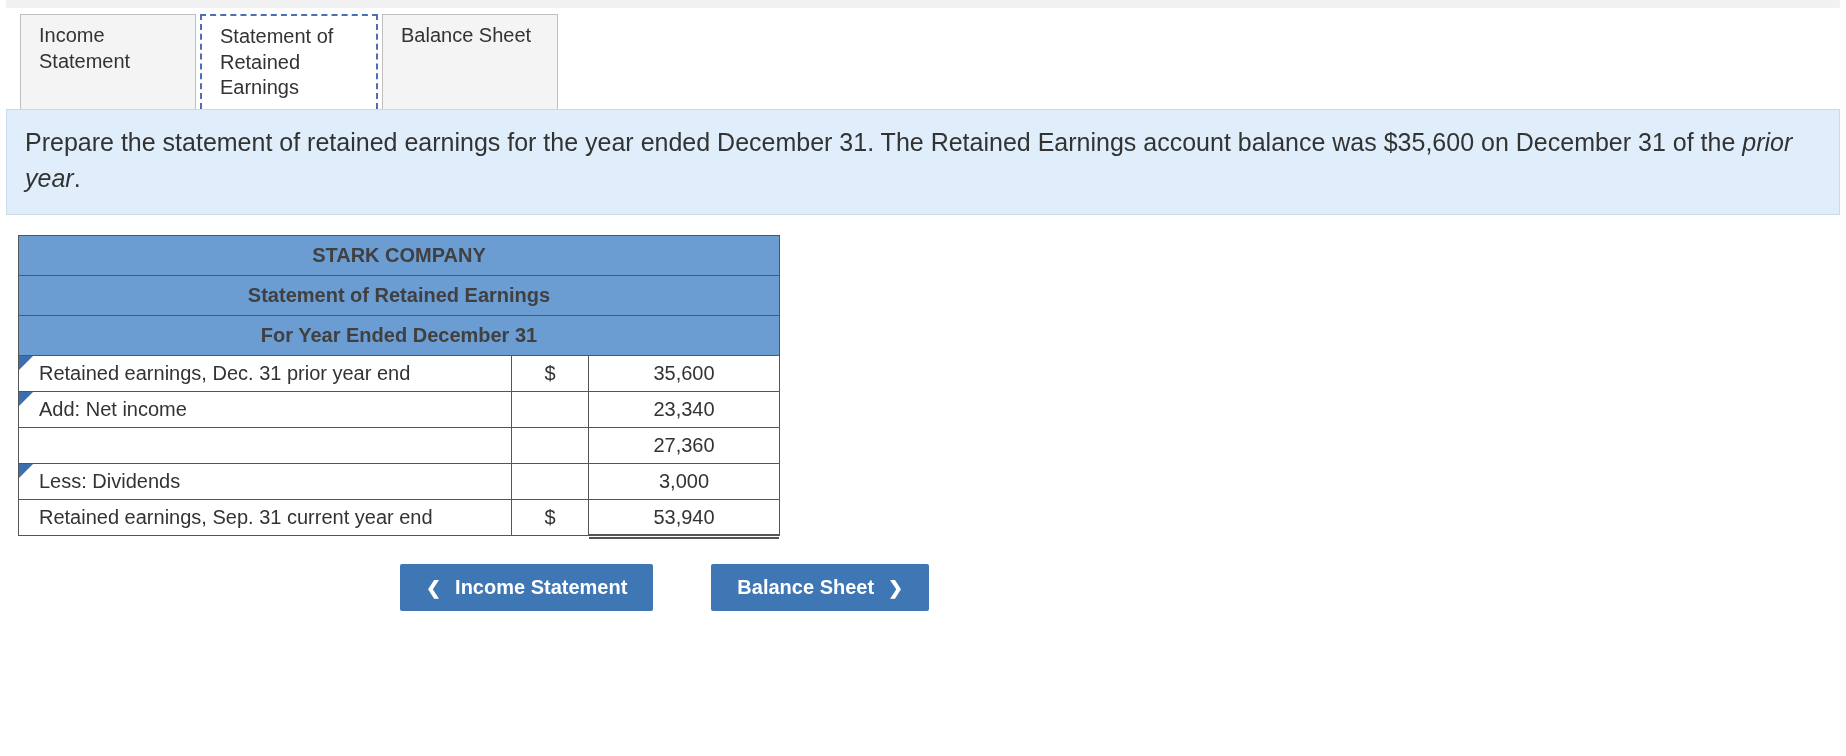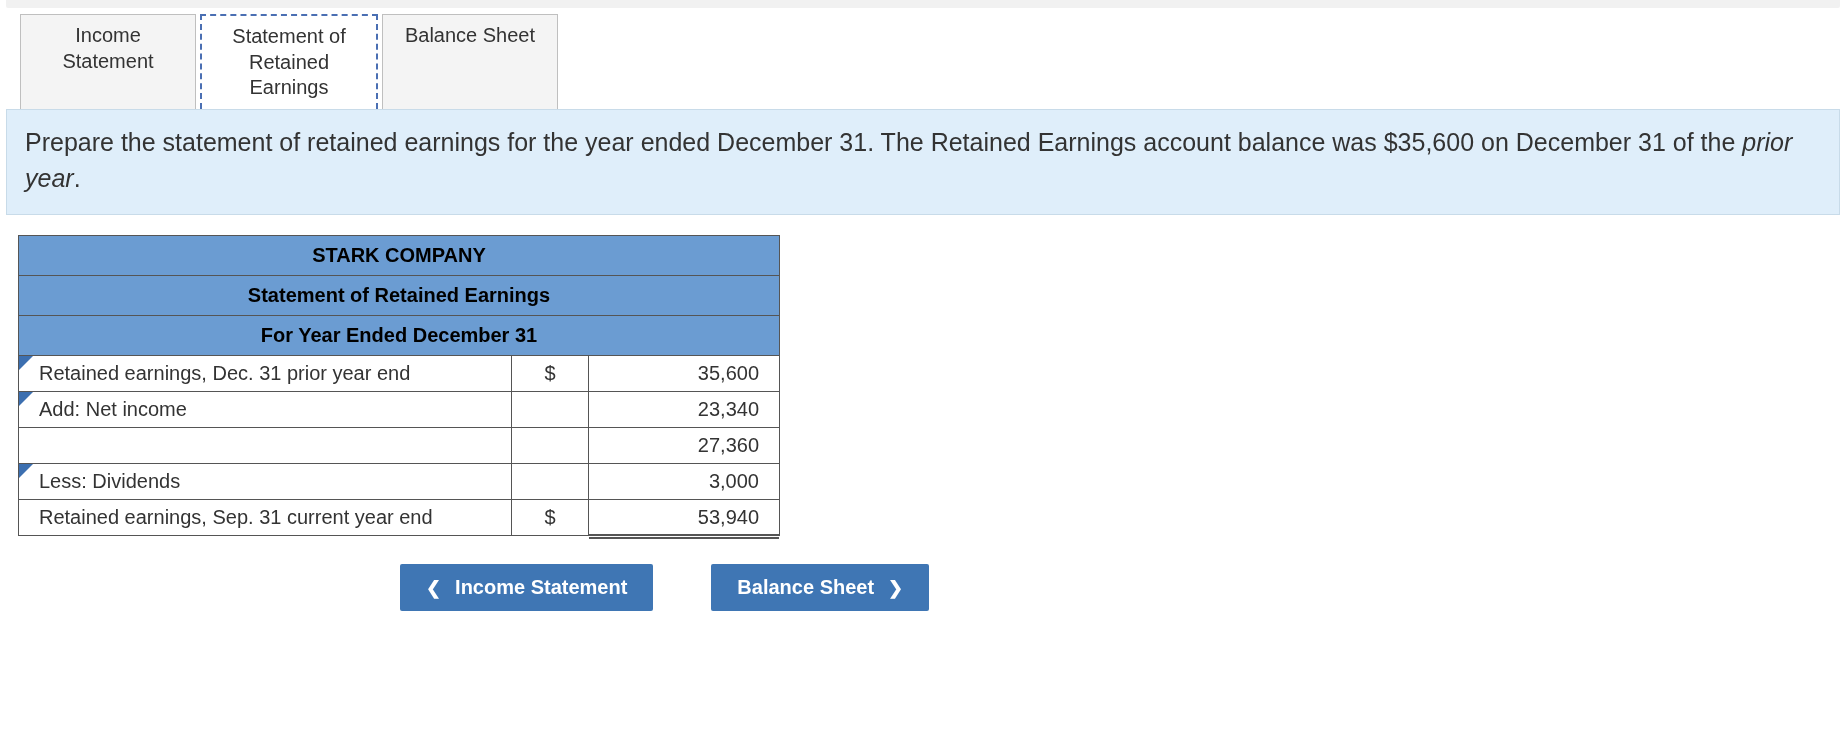--- a/index.html
+++ b/index.html
@@ -21,21 +21,20 @@
 
   
   .tabs {
     display: flex;
     align-items: stretch;
     padding: 6px 14px 0 14px;
   }
   .tab {
     min-width: 138px;
     padding: 8px 18px;
-    text-align: center;
     font-size: 20px;
     line-height: 1.28;
     border: 1px solid #bfbfbf;
     border-bottom: none;
     background: #f4f4f4;
     margin-right: 4px;
     cursor: pointer;
     user-select: none;
   }
   .tab.active {
@@ -65,30 +64,30 @@
   }
   table.statement td, table.statement th {
     border: 1px solid #555555;
     font-size: 20px;
   }
   .head-row td {
     background: #6b9cd2;
     font-weight: bold;
     text-align: center;
     padding: 8px 6px;
-    color: #000000;
+    color: #404040;
   }
   .body-row td {
     background: #ffffff;
     padding: 6px 20px;
     position: relative;
   }
   .label-cell { width: 452px; }
   .sym-cell   { width: 36px; text-align: center; }
-  .val-cell   { width: 150px; text-align: right; padding-right: 10px; position: relative;}
+  .val-cell   { width: 150px; text-align: center; padding-right: 10px; position: relative;}
 
   .dropdown-flag::before {
     content: "";
     position: absolute;
     top: 0;
     left: 0;
     width: 0; height: 0;
     border-top: 14px solid #3c6fb0;
     border-right: 14px solid transparent;
   }

